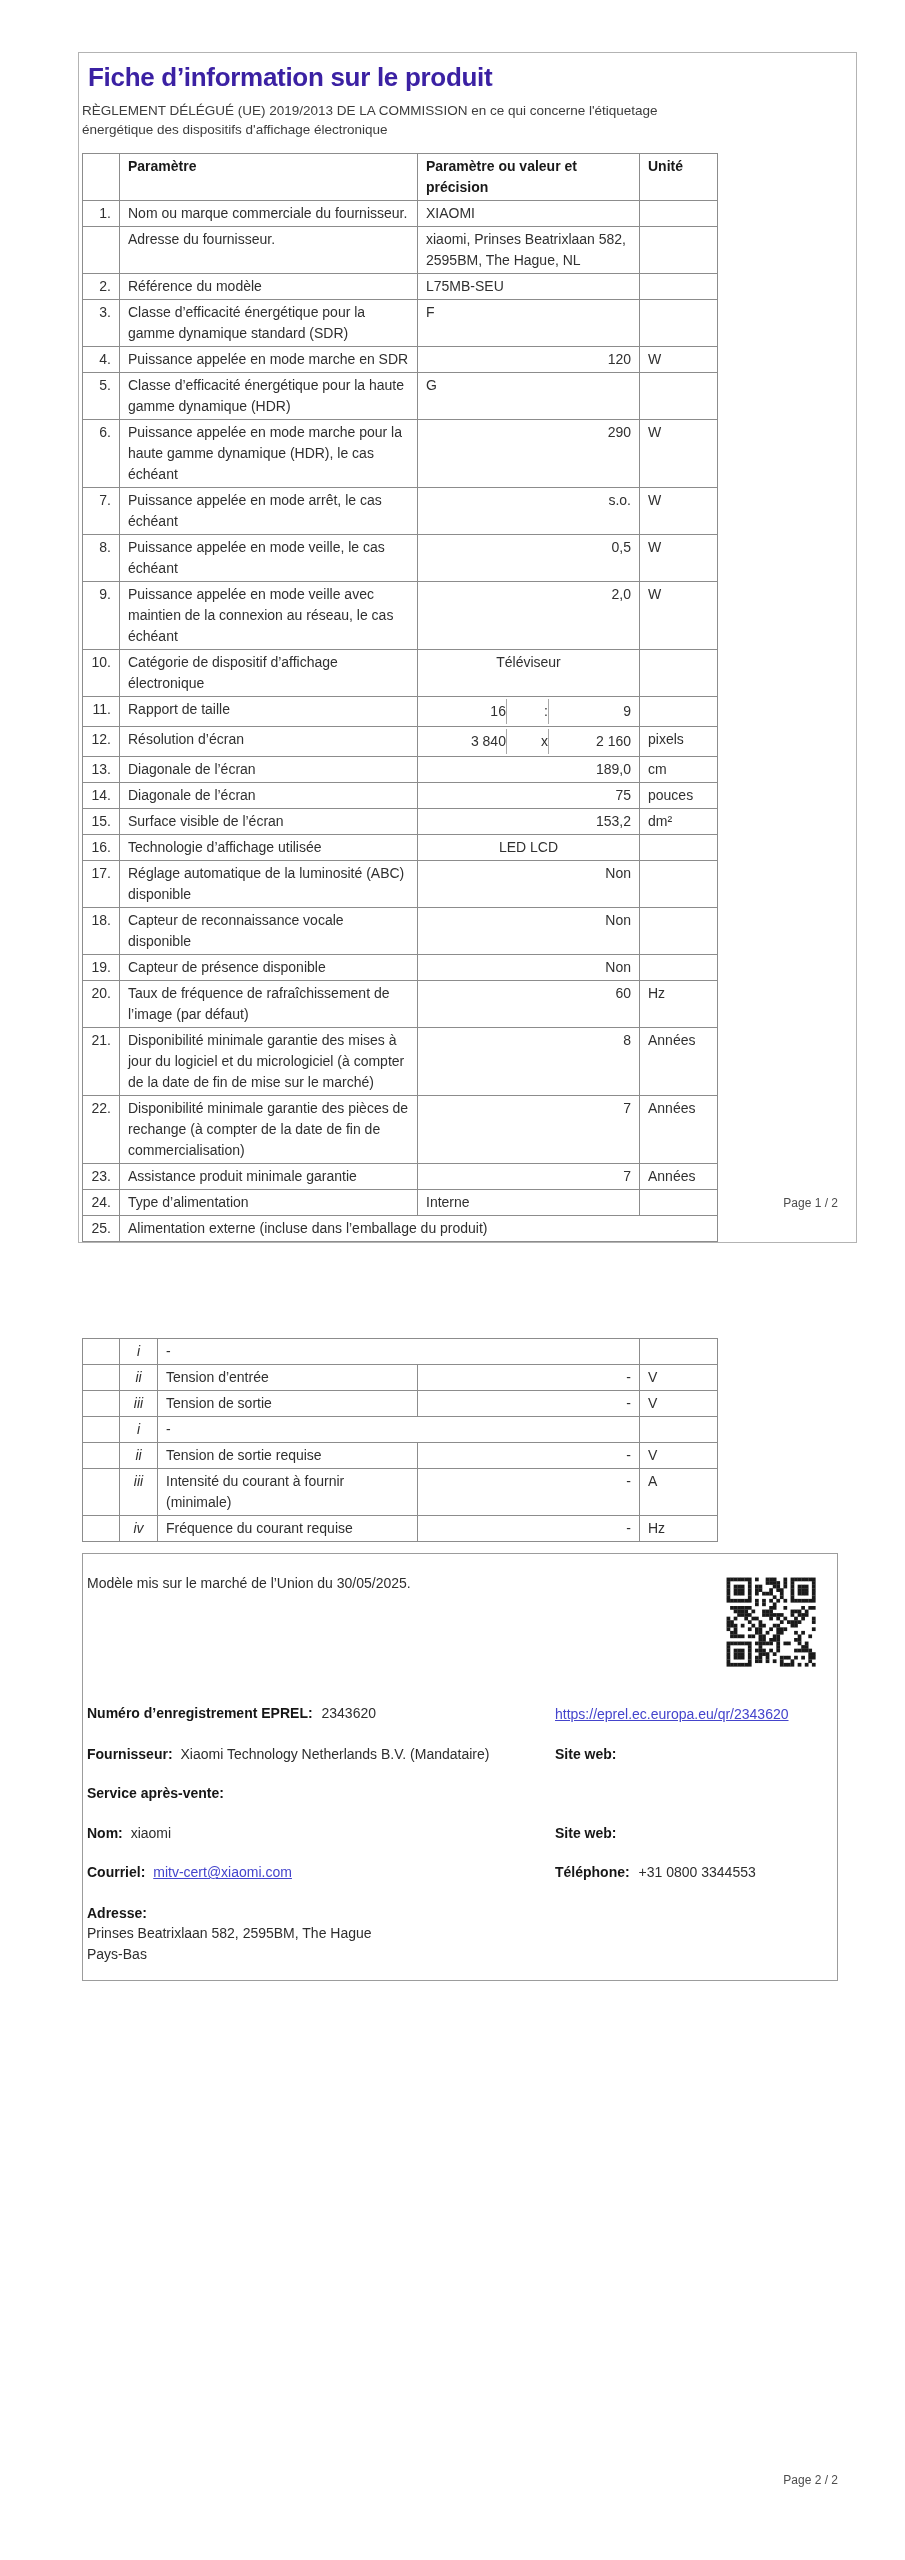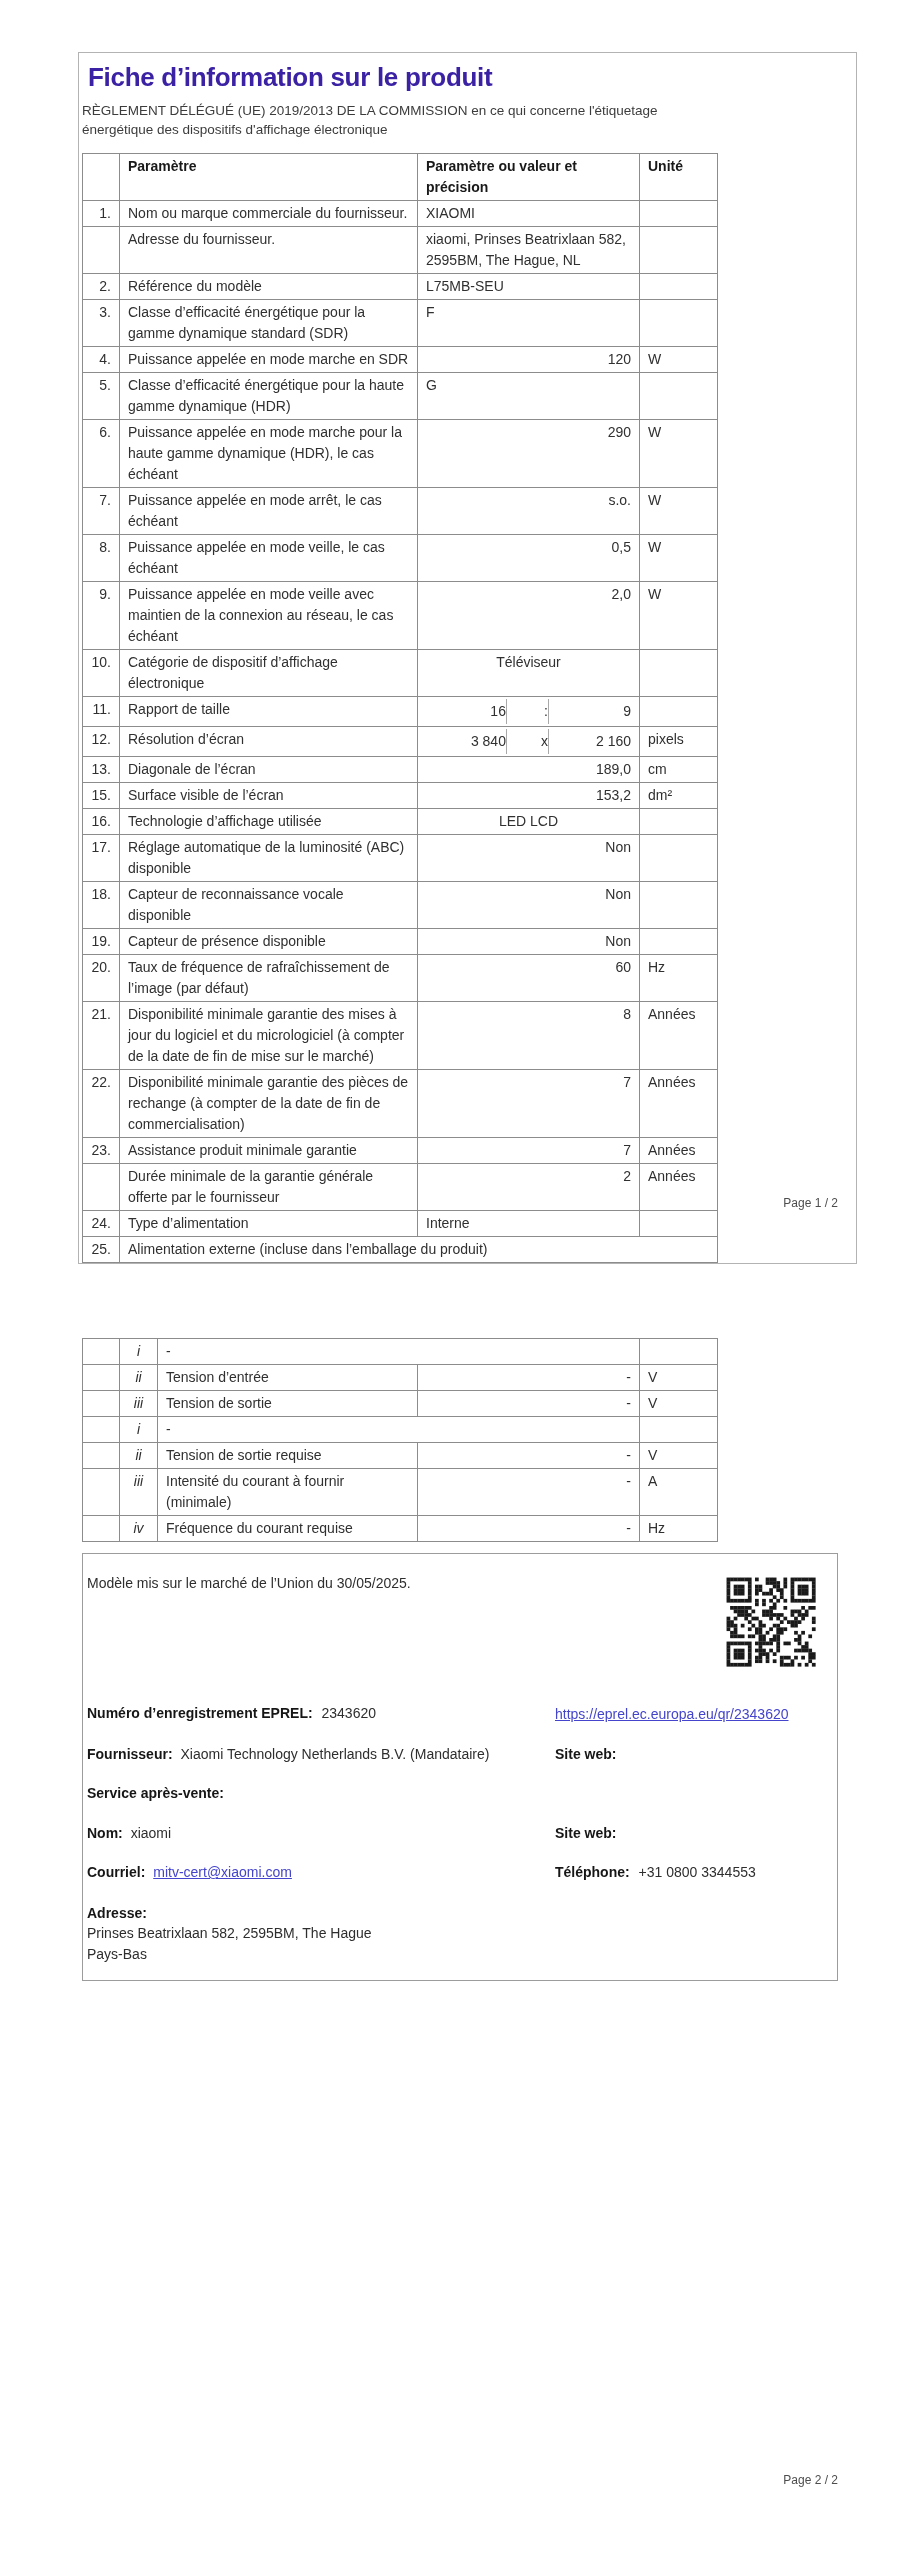--- a/index.html
+++ b/index.html
@@ -182,20 +182,26 @@
           </td>
           <td class="c-unit">pixels</td>
         </tr>
         <tr>
           <td class="c-num">13.</td>
           <td class="c-label">Diagonale de l’écran</td>
           <td class="c-value v-r">189,0</td>
           <td class="c-unit">cm</td>
         </tr>
         <tr>
+          <td class="c-num">14.</td>
+          <td class="c-label">Diagonale de l’écran</td>
+          <td class="c-value v-r">75</td>
+          <td class="c-unit">pouces</td>
+        </tr>
+        <tr>
           <td class="c-num">15.</td>
           <td class="c-label">Surface visible de l’écran</td>
           <td class="c-value v-r">153,2</td>
           <td class="c-unit">dm²</td>
         </tr>
         <tr>
           <td class="c-num">16.</td>
           <td class="c-label">Technologie d’affichage utilisée</td>
           <td class="c-value v-c">LED LCD</td>
           <td class="c-unit"></td>
@@ -233,26 +239,20 @@
         <tr>
           <td class="c-num">22.</td>
           <td class="c-label">Disponibilité minimale garantie des pièces de rechange (à compter de la date de fin de commercialisation)</td>
           <td class="c-value v-r">7</td>
           <td class="c-unit">Années</td>
         </tr>
         <tr>
           <td class="c-num">23.</td>
           <td class="c-label">Assistance produit minimale garantie</td>
           <td class="c-value v-r">7</td>
-          <td class="c-unit">Années</td>
-        </tr>
-        <tr>
-          <td class="c-num"></td>
-          <td class="c-label">Durée minimale de la garantie générale offerte par le fournisseur</td>
-          <td class="c-value v-r">2</td>
           <td class="c-unit">Années</td>
         </tr>
         <tr>
           <td class="c-num">24.</td>
           <td class="c-label">Type d’alimentation</td>
           <td class="c-value v-l">Interne</td>
           <td class="c-unit"></td>
         </tr>
         <tr>
           <td class="c-num">25.</td>

